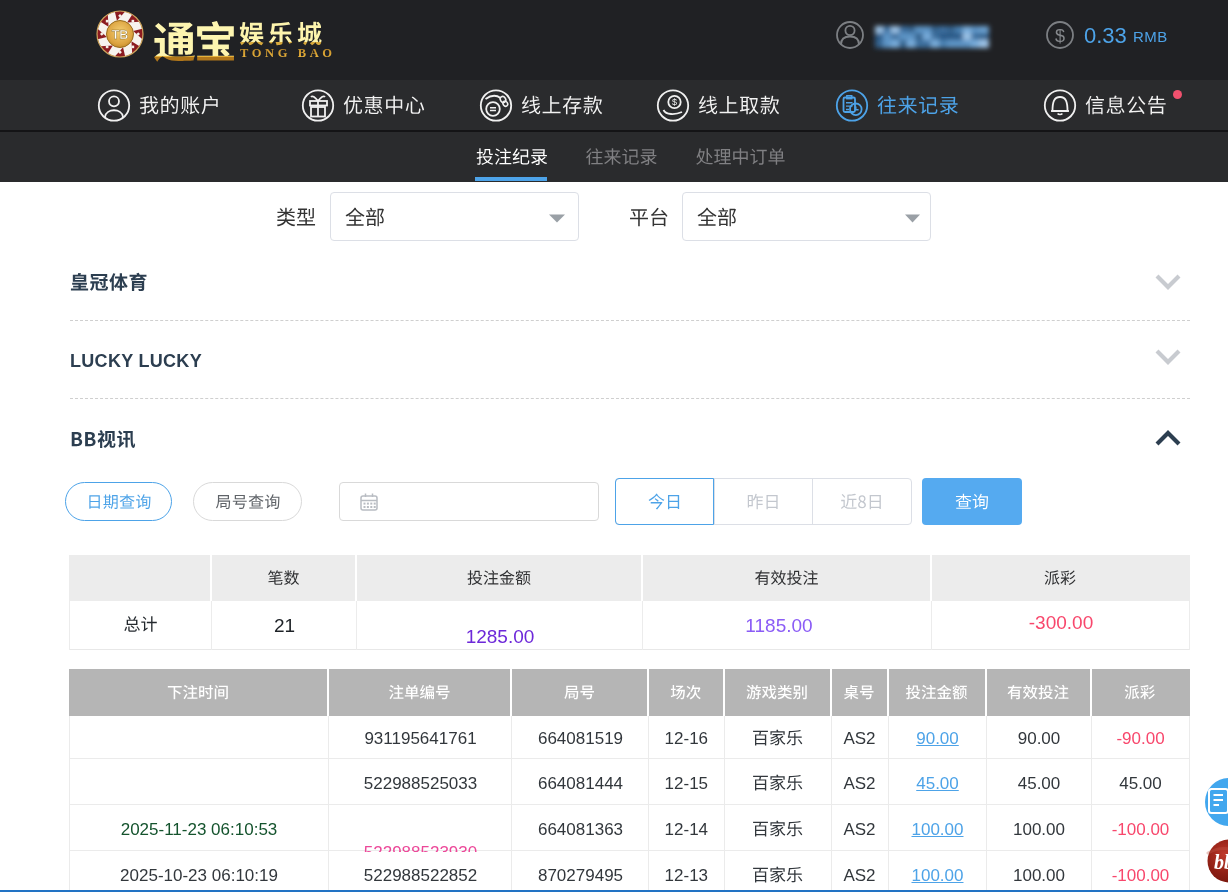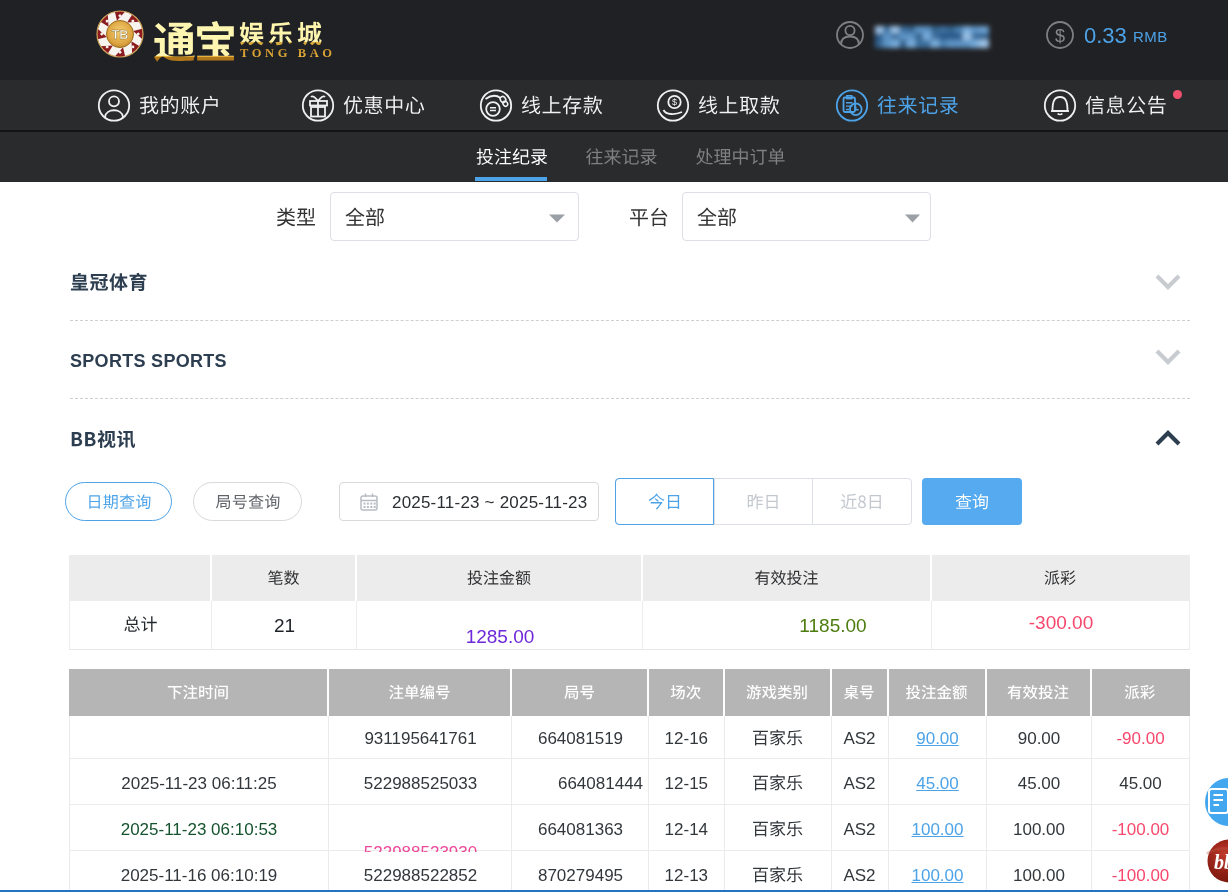--- a/index.html
+++ b/index.html
@@ -4,44 +4,43 @@
     <div style="position:absolute;left:0;top:0;width:1228px;height:80px;background:#202124;"></div>
     <div style="position:absolute;left:0;top:80px;width:1228px;height:50px;background:#2a2b2d;"></div>
     <div style="position:absolute;left:0;top:130px;width:1228px;height:2px;background:#141416;"></div>
     <div style="position:absolute;left:0;top:132px;width:1228px;height:50px;background:#2a2b2d;"></div>
     <div style="position:absolute;left:475px;top:177px;width:72px;height:4px;background:#4da3e8;"></div>
     <div style="position:absolute;left:1084.0px;top:14.0px;font:400 22px/44px 'Liberation Sans',sans-serif;color:#4da3e8;letter-spacing:0px;white-space:nowrap;">0.33</div>
     <div style="position:absolute;left:1133.0px;top:22.0px;font:400 15px/30px 'Liberation Sans',sans-serif;color:#4da3e8;letter-spacing:0.4px;white-space:nowrap;">RMB</div>
     <div style="position:absolute;left:330px;top:192px;width:249px;height:49px;background:#fff;border:1px solid #dcdfe6;border-radius:4px;"></div>
     <div style="position:absolute;left:682px;top:192px;width:249px;height:49px;background:#fff;border:1px solid #dcdfe6;border-radius:4px;"></div>
     <div style="position:absolute;left:70px;top:320px;width:1120px;height:0;border-top:1px dashed #cfcfcf;"></div>
-    <div style="position:absolute;left:70.0px;top:343.0px;font:bold 18px/36px 'Liberation Sans',sans-serif;color:#2c3e50;letter-spacing:0.3px;white-space:nowrap;">SPORTS SPORTS</div>
+    <div style="position:absolute;left:70.0px;top:343.0px;font:bold 18px/36px 'Liberation Sans',sans-serif;color:#2c3e50;letter-spacing:0.3px;white-space:nowrap;">LUCKY LUCKY</div>
     <div style="position:absolute;left:70px;top:398px;width:1120px;height:0;border-top:1px dashed #cfcfcf;"></div>
     <div style="position:absolute;left:65px;top:482px;width:107px;height:39px;border:1px solid #4da3e8;border-radius:20px;background:#fff;"></div>
     <div style="position:absolute;left:193px;top:482px;width:109px;height:39px;border:1px solid #d9d9d9;border-radius:20px;background:#fff;"></div>
     <div style="position:absolute;left:339px;top:482px;width:260px;height:39px;border:1px solid #d9d9d9;border-radius:4px;background:#fff;"></div>
-    <div style="position:absolute;left:392.0px;top:486.0px;font:400 17px/34px 'Liberation Sans',sans-serif;color:#2b2f33;letter-spacing:0.2px;white-space:nowrap;">2025-11-23 ~ 2025-11-23</div>
     <div style="position:absolute;left:615px;top:478px;width:297px;height:47px;border:1px solid #dcdfe6;border-radius:4px;background:#fff;"></div>
     <div style="position:absolute;left:714px;top:478px;width:1px;height:47px;background:#dcdfe6;"></div>
     <div style="position:absolute;left:812px;top:478px;width:1px;height:47px;background:#dcdfe6;"></div>
     <div style="position:absolute;left:615px;top:478px;width:99px;height:47px;border:1px solid #4da3e8;border-radius:4px 0 0 4px;"></div>
     <div style="position:absolute;left:922px;top:478px;width:100px;height:47px;border-radius:4px;background:#55aaf0;"></div>
     <div style="position:absolute;left:69px;top:555px;width:141px;height:46px;background:#ececec;"></div>
     <div style="position:absolute;left:212px;top:555px;width:143px;height:46px;background:#ececec;"></div>
     <div style="position:absolute;left:357px;top:555px;width:284px;height:46px;background:#ececec;"></div>
     <div style="position:absolute;left:643px;top:555px;width:287px;height:46px;background:#ececec;"></div>
     <div style="position:absolute;left:932px;top:555px;width:258px;height:46px;background:#ececec;"></div>
     <div style="position:absolute;left:69px;top:601px;width:1121px;height:49px;background:#fff;border-bottom:1px solid #e8e8e8;"></div>
     <div style="position:absolute;left:211px;top:601px;width:1px;height:49px;background:#ececec;"></div>
     <div style="position:absolute;left:356px;top:601px;width:1px;height:49px;background:#ececec;"></div>
     <div style="position:absolute;left:642px;top:601px;width:1px;height:49px;background:#ececec;"></div>
     <div style="position:absolute;left:931px;top:601px;width:1px;height:49px;background:#ececec;"></div>
     <div style="position:absolute;left:284.5px;transform:translateX(-50%);top:606.5px;font:400 19px/38px 'Liberation Sans',sans-serif;color:#1d2126;letter-spacing:0px;white-space:nowrap;">21</div>
     <div style="position:absolute;left:500.0px;transform:translateX(-50%);top:618px;font:400 19px/38px 'Liberation Sans',sans-serif;color:#6d28d9;letter-spacing:0px;white-space:nowrap;">1285.00</div>
-    <div style="position:absolute;left:833px;transform:translateX(-50%);top:606.5px;font:400 19px/38px 'Liberation Sans',sans-serif;color:#4d7c0f;letter-spacing:0px;white-space:nowrap;">1185.00</div>
+    <div style="position:absolute;left:779px;transform:translateX(-50%);top:606.5px;font:400 19px/38px 'Liberation Sans',sans-serif;color:#8b5cf6;letter-spacing:0px;white-space:nowrap;">1185.00</div>
     <div style="position:absolute;left:1061.0px;transform:translateX(-50%);top:604px;font:400 19px/38px 'Liberation Sans',sans-serif;color:#f8476c;letter-spacing:0px;white-space:nowrap;">-300.00</div>
     <div style="position:absolute;left:69.0px;top:669px;width:258.0px;height:47px;background:#b5b5b5;"></div>
     <div style="position:absolute;left:329.0px;top:669px;width:181.0px;height:47px;background:#b5b5b5;"></div>
     <div style="position:absolute;left:512.0px;top:669px;width:135.0px;height:47px;background:#b5b5b5;"></div>
     <div style="position:absolute;left:649.0px;top:669px;width:73.5px;height:47px;background:#b5b5b5;"></div>
     <div style="position:absolute;left:724.5px;top:669px;width:105.0px;height:47px;background:#b5b5b5;"></div>
     <div style="position:absolute;left:831.5px;top:669px;width:55.0px;height:47px;background:#b5b5b5;"></div>
     <div style="position:absolute;left:888.5px;top:669px;width:96.0px;height:47px;background:#b5b5b5;"></div>
     <div style="position:absolute;left:986.5px;top:669px;width:103.0px;height:47px;background:#b5b5b5;"></div>
     <div style="position:absolute;left:1091.5px;top:669px;width:98.5px;height:47px;background:#b5b5b5;"></div>
@@ -63,23 +62,22 @@
     <div style="position:absolute;left:1140.5px;transform:translateX(-50%);top:722.0px;font:400 17px/34px 'Liberation Sans',sans-serif;color:#f8476c;letter-spacing:0px;white-space:nowrap;">-90.00</div>
     <div style="position:absolute;left:69px;top:760px;width:1121px;height:45px;background:#fff;border-bottom:1px solid #ebebeb;"></div>
     <div style="position:absolute;left:328.0px;top:760px;width:1px;height:46px;background:#ebebeb;"></div>
     <div style="position:absolute;left:511.0px;top:760px;width:1px;height:46px;background:#ebebeb;"></div>
     <div style="position:absolute;left:648.0px;top:760px;width:1px;height:46px;background:#ebebeb;"></div>
     <div style="position:absolute;left:723.5px;top:760px;width:1px;height:46px;background:#ebebeb;"></div>
     <div style="position:absolute;left:830.5px;top:760px;width:1px;height:46px;background:#ebebeb;"></div>
     <div style="position:absolute;left:887.5px;top:760px;width:1px;height:46px;background:#ebebeb;"></div>
     <div style="position:absolute;left:985.5px;top:760px;width:1px;height:46px;background:#ebebeb;"></div>
     <div style="position:absolute;left:1090.5px;top:760px;width:1px;height:46px;background:#ebebeb;"></div>
-    <div style="position:absolute;left:199.0px;transform:translateX(-50%);top:767.0px;font:400 17px/34px 'Liberation Sans',sans-serif;color:#32373c;letter-spacing:0px;white-space:nowrap;">2025-11-23 06:11:25</div>
     <div style="position:absolute;left:420.5px;transform:translateX(-50%);top:767.0px;font:400 17px/34px 'Liberation Sans',sans-serif;color:#32373c;letter-spacing:0px;white-space:nowrap;">522988525033</div>
-    <div style="position:absolute;left:580.5px;transform:translateX(-50%);top:767.0px;font:400 17px/34px 'Liberation Sans',sans-serif;color:#32373c;letter-spacing:0px;white-space:nowrap;margin-left:20px;">664081444</div>
+    <div style="position:absolute;left:580.5px;transform:translateX(-50%);top:767.0px;font:400 17px/34px 'Liberation Sans',sans-serif;color:#32373c;letter-spacing:0px;white-space:nowrap;">664081444</div>
     <div style="position:absolute;left:686.3px;transform:translateX(-50%);top:767.0px;font:400 17px/34px 'Liberation Sans',sans-serif;color:#32373c;letter-spacing:0px;white-space:nowrap;">12-15</div>
     <div style="position:absolute;left:859.5px;transform:translateX(-50%);top:767.0px;font:400 17px/34px 'Liberation Sans',sans-serif;color:#32373c;letter-spacing:0px;white-space:nowrap;">AS2</div>
     <div style="position:absolute;left:937.5px;transform:translateX(-50%);top:767.0px;font:400 17px/34px 'Liberation Sans',sans-serif;color:#4da3e8;text-decoration:underline;">45.00</div>
     <div style="position:absolute;left:1039.0px;transform:translateX(-50%);top:767.0px;font:400 17px/34px 'Liberation Sans',sans-serif;color:#32373c;letter-spacing:0px;white-space:nowrap;">45.00</div>
     <div style="position:absolute;left:1140.5px;transform:translateX(-50%);top:767.0px;font:400 17px/34px 'Liberation Sans',sans-serif;color:#32373c;letter-spacing:0px;white-space:nowrap;">45.00</div>
     <div style="position:absolute;left:69px;top:806px;width:1121px;height:45px;background:#fff;border-bottom:1px solid #ebebeb;"></div>
     <div style="position:absolute;left:328.0px;top:806px;width:1px;height:46px;background:#ebebeb;"></div>
     <div style="position:absolute;left:511.0px;top:806px;width:1px;height:46px;background:#ebebeb;"></div>
     <div style="position:absolute;left:648.0px;top:806px;width:1px;height:46px;background:#ebebeb;"></div>
     <div style="position:absolute;left:723.5px;top:806px;width:1px;height:46px;background:#ebebeb;"></div>
@@ -97,21 +95,21 @@
     <div style="position:absolute;left:1140.5px;transform:translateX(-50%);top:813.0px;font:400 17px/34px 'Liberation Sans',sans-serif;color:#f8476c;letter-spacing:0px;white-space:nowrap;">-100.00</div>
     <div style="position:absolute;left:69px;top:852px;width:1121px;height:45px;background:#fff;border-bottom:1px solid #ebebeb;"></div>
     <div style="position:absolute;left:328.0px;top:852px;width:1px;height:46px;background:#ebebeb;"></div>
     <div style="position:absolute;left:511.0px;top:852px;width:1px;height:46px;background:#ebebeb;"></div>
     <div style="position:absolute;left:648.0px;top:852px;width:1px;height:46px;background:#ebebeb;"></div>
     <div style="position:absolute;left:723.5px;top:852px;width:1px;height:46px;background:#ebebeb;"></div>
     <div style="position:absolute;left:830.5px;top:852px;width:1px;height:46px;background:#ebebeb;"></div>
     <div style="position:absolute;left:887.5px;top:852px;width:1px;height:46px;background:#ebebeb;"></div>
     <div style="position:absolute;left:985.5px;top:852px;width:1px;height:46px;background:#ebebeb;"></div>
     <div style="position:absolute;left:1090.5px;top:852px;width:1px;height:46px;background:#ebebeb;"></div>
-    <div style="position:absolute;left:199.0px;transform:translateX(-50%);top:859.0px;font:400 17px/34px 'Liberation Sans',sans-serif;color:#32373c;letter-spacing:0px;white-space:nowrap;">2025-11-16 06:10:19</div>
+    <div style="position:absolute;left:199.0px;transform:translateX(-50%);top:859.0px;font:400 17px/34px 'Liberation Sans',sans-serif;color:#32373c;letter-spacing:0px;white-space:nowrap;">2025-10-23 06:10:19</div>
     <div style="position:absolute;left:420.5px;transform:translateX(-50%);top:859.0px;font:400 17px/34px 'Liberation Sans',sans-serif;color:#32373c;letter-spacing:0px;white-space:nowrap;">522988522852</div>
     <div style="position:absolute;left:580.5px;transform:translateX(-50%);top:859.0px;font:400 17px/34px 'Liberation Sans',sans-serif;color:#32373c;letter-spacing:0px;white-space:nowrap;">870279495</div>
     <div style="position:absolute;left:686.3px;transform:translateX(-50%);top:859.0px;font:400 17px/34px 'Liberation Sans',sans-serif;color:#32373c;letter-spacing:0px;white-space:nowrap;">12-13</div>
     <div style="position:absolute;left:859.5px;transform:translateX(-50%);top:859.0px;font:400 17px/34px 'Liberation Sans',sans-serif;color:#32373c;letter-spacing:0px;white-space:nowrap;">AS2</div>
     <div style="position:absolute;left:937.5px;transform:translateX(-50%);top:859.0px;font:400 17px/34px 'Liberation Sans',sans-serif;color:#4da3e8;text-decoration:underline;">100.00</div>
     <div style="position:absolute;left:1039.0px;transform:translateX(-50%);top:859.0px;font:400 17px/34px 'Liberation Sans',sans-serif;color:#32373c;letter-spacing:0px;white-space:nowrap;">100.00</div>
     <div style="position:absolute;left:1140.5px;transform:translateX(-50%);top:859.0px;font:400 17px/34px 'Liberation Sans',sans-serif;color:#f8476c;letter-spacing:0px;white-space:nowrap;">-100.00</div>
     <div style="position:absolute;left:69px;top:601px;width:1px;height:49px;background:#ececec;"></div>
     <div style="position:absolute;left:1189px;top:601px;width:1px;height:49px;background:#ececec;"></div>
     <div style="position:absolute;left:69px;top:716px;width:1px;height:176px;background:#ebebeb;"></div>

